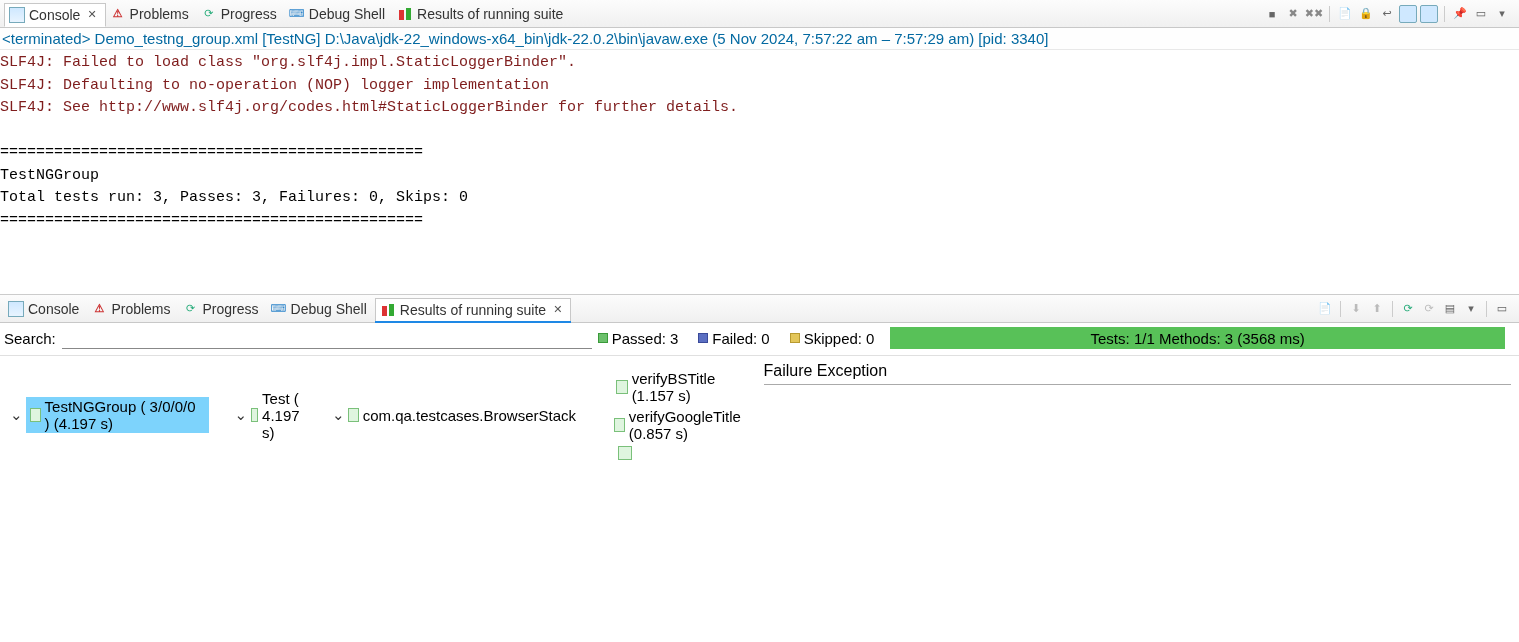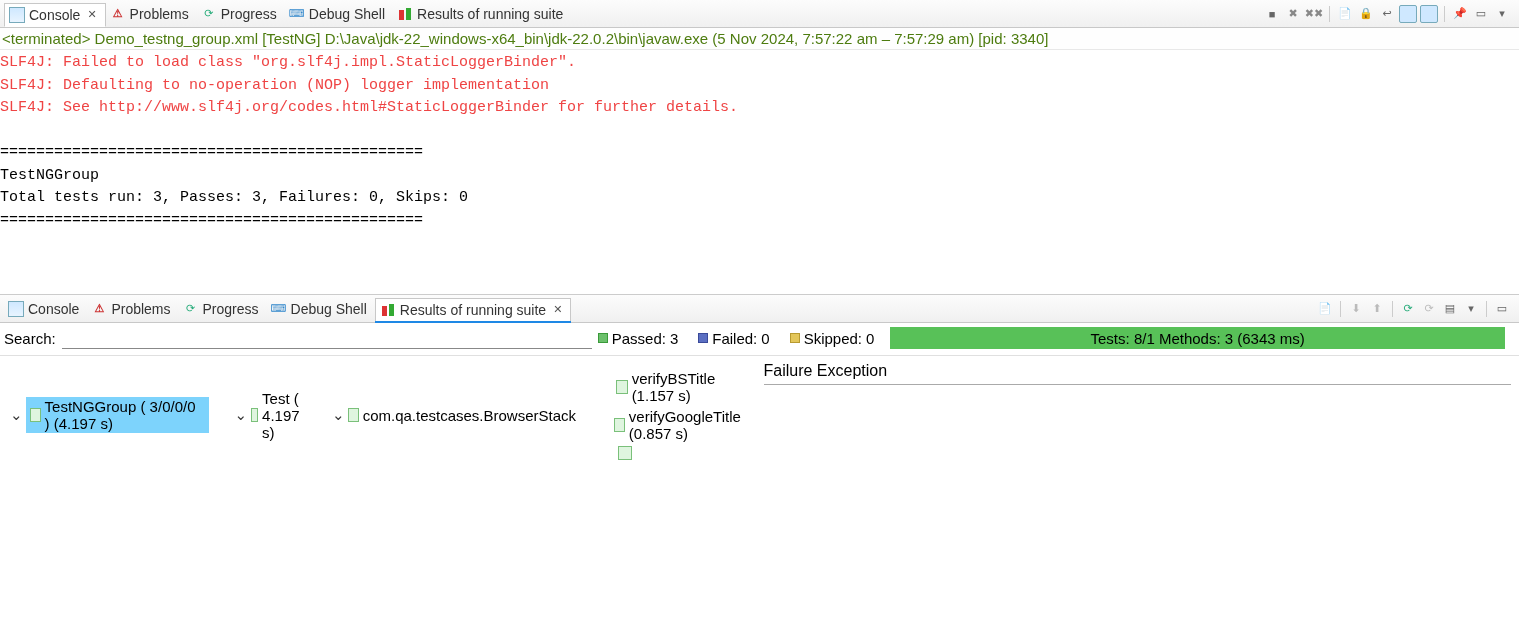--- a/index.html
+++ b/index.html
@@ -76,36 +76,36 @@
 }
 .ico-console { background: linear-gradient(#cfe8ff,#e8f4ff); border:1px solid #7ab; }
 .ico-problems { color:#c33; font-weight:bold;}
 .ico-progress { color:#2a7; }
 .ico-debug { color:#38c; }
 .ico-results { }
 .ico-results svg { display:block; }
 
 .terminated-line {
   padding: 2px 2px;
-  color: #4d7c0f;
+  color: #0369a1;
   font-size: 15px;
   border-bottom: 1px solid #e8e8e8;
   background:#fefefe;
 }
 
 .console-body {
   font-family: Consolas, "Courier New", monospace;
   font-size: 15px;
   line-height: 1.5;
   white-space: pre;
   padding: 2px 0 2px 0;
   overflow: auto;
   flex: 1;
 }
-.console-body .err { color: #ef4444; }
+.console-body .err { color: #7f1d1d; }
 
 .search-row {
   display: flex;
   align-items: center;
   gap: 6px;
   padding: 4px 4px 6px 4px;
   border-bottom: 1px solid #e0e0e0;
 }
 .search-row label { font-size: 15px; }
 .search-row input {
@@ -311,21 +311,21 @@
           <span>Failed:</span>
           <span>0</span>
         </div>
         <div class="stat">
           <span class="sq skip"></span>
           <span>Skipped:</span>
           <span>0</span>
         </div>
       </div>
       <div class="progress-bar">
-        <span>Tests: 8/1  Methods: 3 (6343 ms)</span>
+        <span>Tests: 1/1  Methods: 3 (3568 ms)</span>
       </div>
     </div>
 
 
     <div class="results-body">
       <div class="tree-col">
         <div class="tree">
           <ul style="padding-left:6px">
             <li class="has-children selected">
               <span class="twisty">⌄</span>

